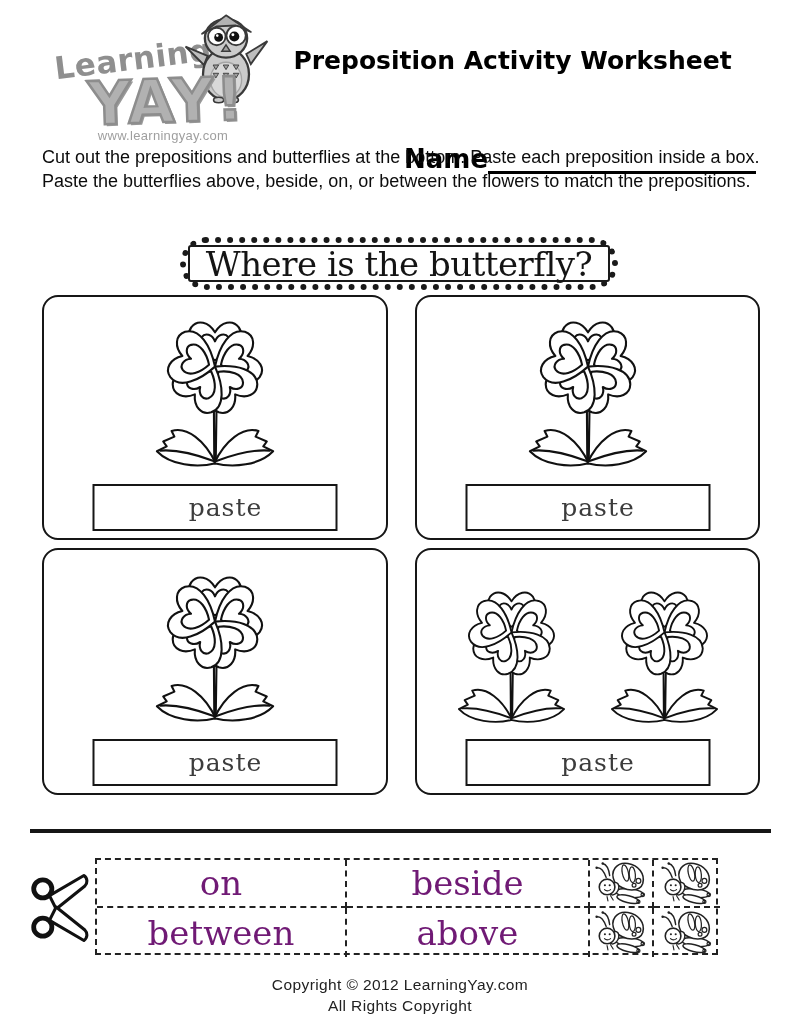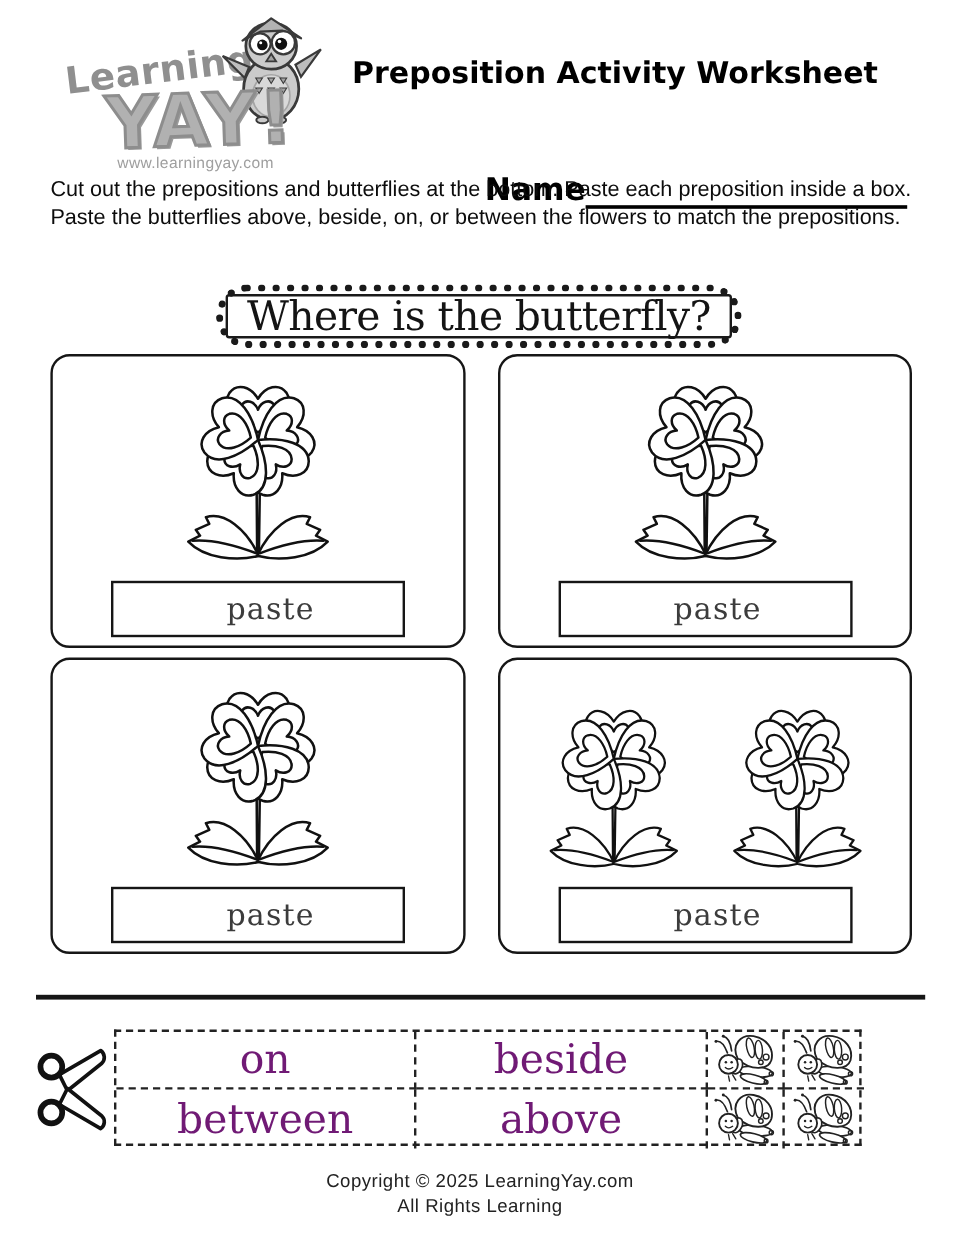--- a/index.html
+++ b/index.html
@@ -308,17 +308,17 @@
       </div>
       <div class="cut-cell">
         <svg width="58" height="47">
             <use href="#butterfly-sym"></use>
           </svg>
       </div>
     </div>
   </div>
 
   <div class="footer">
-    <div>Copyright © 2025 LearningYay.com</div>
-    <div>All Rights Learning</div>
+    <div>Copyright © 2012 LearningYay.com</div>
+    <div>All Rights Copyright</div>
   </div>
 
 </div>
 
 </body></html>

